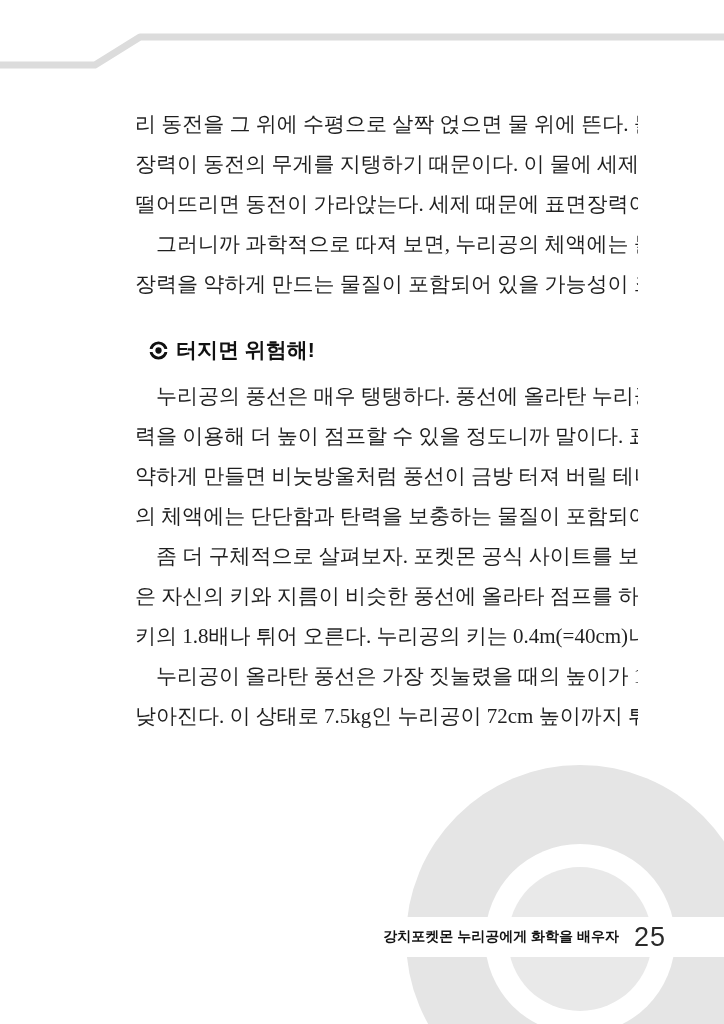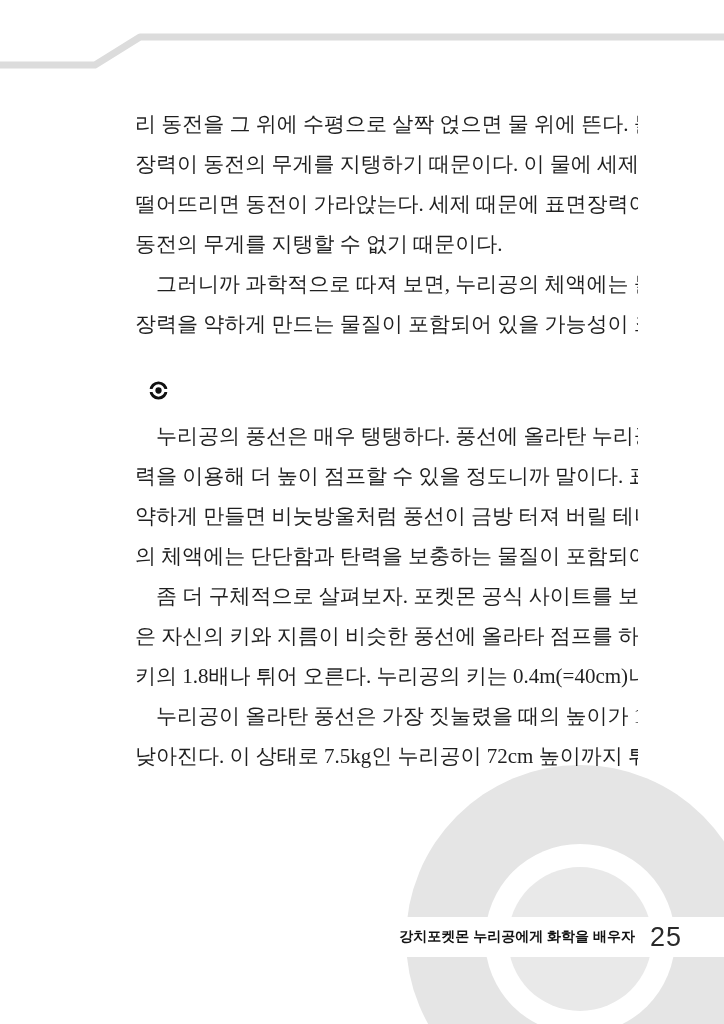--- a/index.html
+++ b/index.html
@@ -47,21 +47,21 @@
     font-family: "Liberation Sans", sans-serif;
     font-weight: bold;
     font-size: 21px;
     color: #111111;
   }
   .heading svg { display: block; flex: 0 0 auto; }
 
   .footer {
     position: absolute;
     top: 916px;
-    right: 42px;
+    right: 58px;
     height: 42px;
     display: flex;
     align-items: center;
     gap: 15px;
     z-index: 3;
     justify-content: center;
   }
   .footer-title {
     font-family: "Liberation Sans", sans-serif;
     font-weight: bold;
@@ -92,34 +92,34 @@
     <circle cx="580" cy="939" r="72" fill="#e9e9e9"></circle>
     <rect x="0" y="917" width="724" height="40" fill="#ffffff"></rect>
   </svg>
 
   <main class="body-col">
 
     <div class="para">
       <div class="line">리 동전을 그 위에 수평으로 살짝 얹으면 물 위에 뜬다. 물의 표면</div>
       <div class="line">장력이 동전의 무게를 지탱하기 때문이다. 이 물에 세제를 한 방울</div>
       <div class="line">떨어뜨리면 동전이 가라앉는다. 세제 때문에 표면장력이 약해져</div>
-      <div class="line end">동전의 무게를 지탱할 수 없기 때문이다.</div>
     </div>
 
     <div class="para">
       <div class="line indent">그러니까 과학적으로 따져 보면, 누리공의 체액에는 물의 표면</div>
       <div class="line end">장력을 약하게 만드는 물질이 포함되어 있을 가능성이 크다.</div>
     </div>
 
     <h2 class="heading">
       <svg width="19" height="19" viewBox="0 0 20 20">
         <circle cx="10" cy="10" r="8" fill="none" stroke-width="3.1" stroke="#111111"></circle>
         <rect x="0" y="8.4" width="20" height="3.2" fill="#ffffff"></rect>
         <circle cx="10" cy="10" r="3.3" fill="#111111"></circle>
       </svg>
+      <span>터지면 위험해!</span>
     </h2>
 
     <div class="para">
       <div class="line indent">누리공의 풍선은 매우 탱탱하다. 풍선에 올라탄 누리공이 그 탄</div>
       <div class="line">력을 이용해 더 높이 점프할 수 있을 정도니까 말이다. 표면장력을</div>
       <div class="line">약하게 만들면 비눗방울처럼 풍선이 금방 터져 버릴 테니 누리공</div>
       <div class="line">의 체액에는 단단함과 탄력을 보충하는 물질이 포함되어 있을 가</div>
     </div>
 
     <div class="para">

